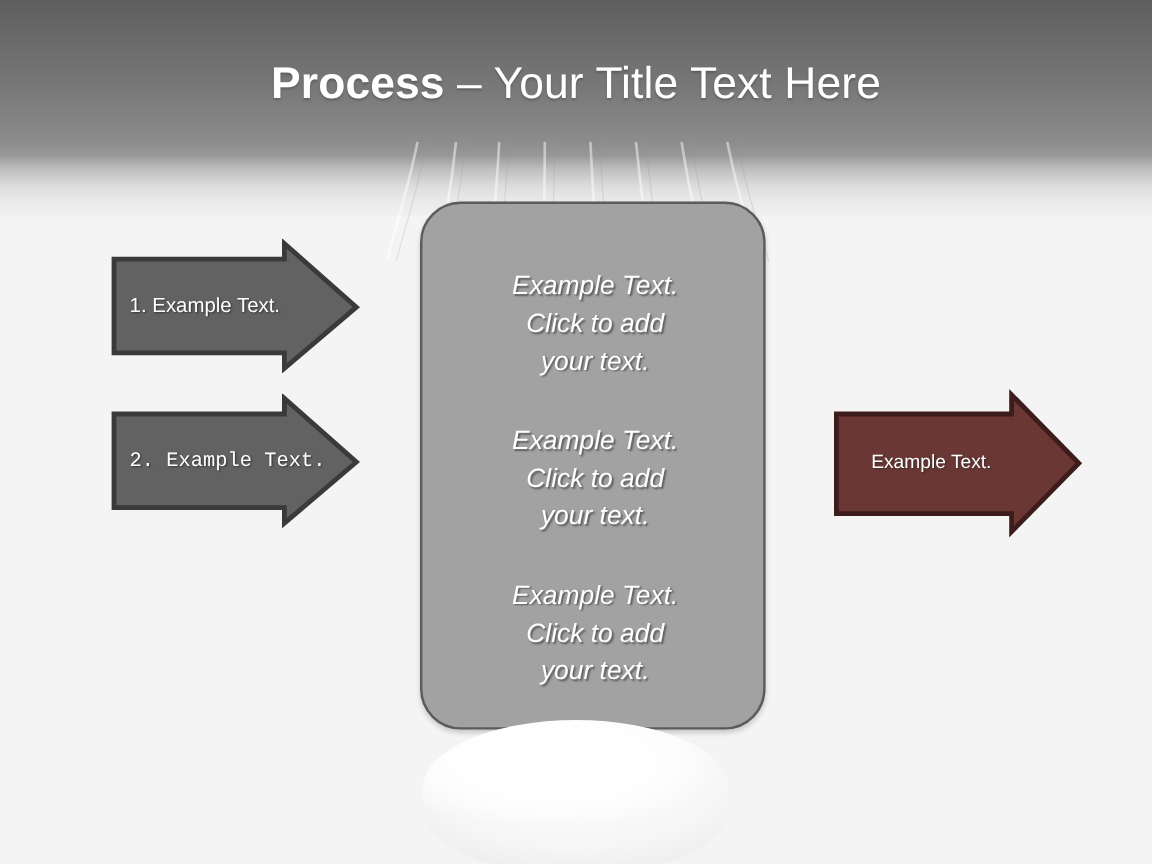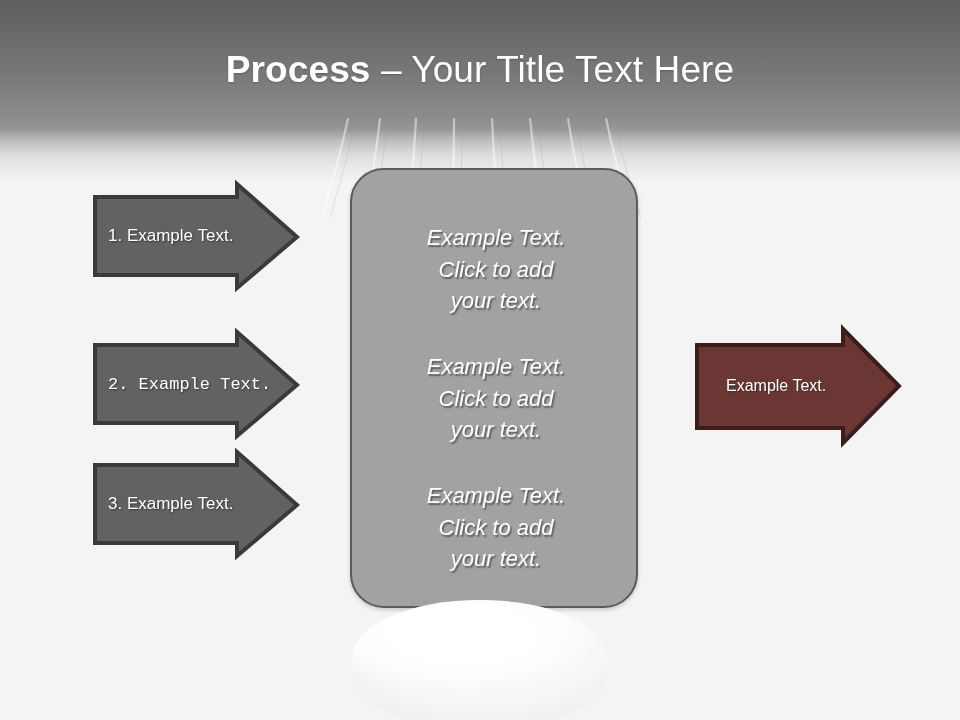--- a/index.html
+++ b/index.html
@@ -122,21 +122,21 @@
     align-items: center;
     color: #ffffff;
     font-size: 17px;
     white-space: nowrap;
     text-shadow: 1px 1px 1.5px rgba(40,40,40,.75);
     pointer-events: none;
   }
 
   
   .arrow-gray   { left: 92px; width: 208px; height: 112px; }
-  .arrow-gray-1 { top: 180px; }
+  .arrow-gray-1 { top: 199px; }
   .arrow-gray-2 { top: 328px; font-family: Liberation Mono, monospace; }
   .arrow-gray-3 { top: 448px; }
   .arrow-gray .arrow-label {
     width: 208px; height: 112px;
     padding-left: 16px;
     box-sizing: border-box;
   }
 
   
   .arrow-red { left: 694px; top: 324px; width: 208px; height: 124px; }
@@ -192,26 +192,20 @@
     <div class="arrow-label">1. Example Text.</div>
   </div>
 
   <div class="arrow arrow-gray arrow-gray-2">
     <svg width="208" height="112" viewBox="0 0 208 112" xmlns="http://www.w3.org/2000/svg">
       <polygon points="3,17 145,17 145,4 205,57 145,108 145,95 3,95" fill="#626262" stroke="#3a3a3a" stroke-width="4" stroke-linejoin="miter"></polygon>
     </svg>
     <div class="arrow-label">2. Example Text.</div>
   </div>
 
-  <div class="arrow arrow-gray arrow-gray-3">
-    <svg width="208" height="112" viewBox="0 0 208 112" xmlns="http://www.w3.org/2000/svg">
-      <polygon points="3,17 145,17 145,4 205,57 145,108 145,95 3,95" fill="#626262" stroke="#3a3a3a" stroke-width="4" stroke-linejoin="miter"></polygon>
-    </svg>
-    <div class="arrow-label">3. Example Text.</div>
-  </div>
 
   <div class="center-panel">
     <div class="center-para cp-1">
       <div>Example Text.</div>
       <div>Click  to add</div>
       <div>your text.</div>
     </div>
     <div class="center-para cp-2">
       <div>Example Text.</div>
       <div>Click  to add</div>

